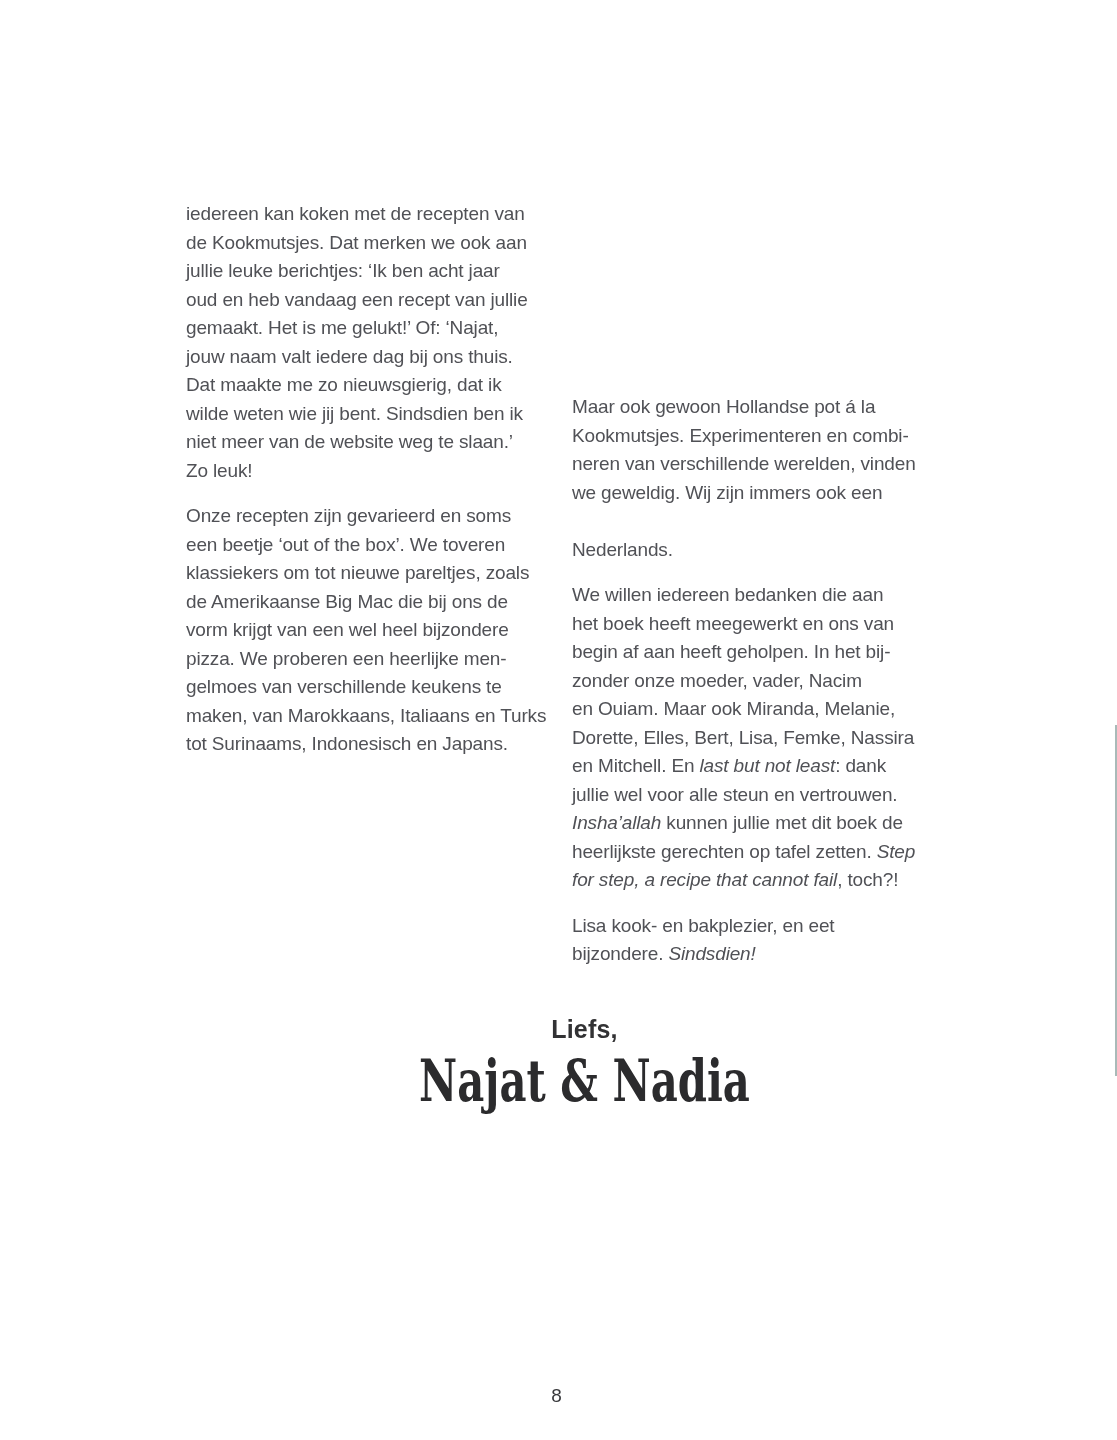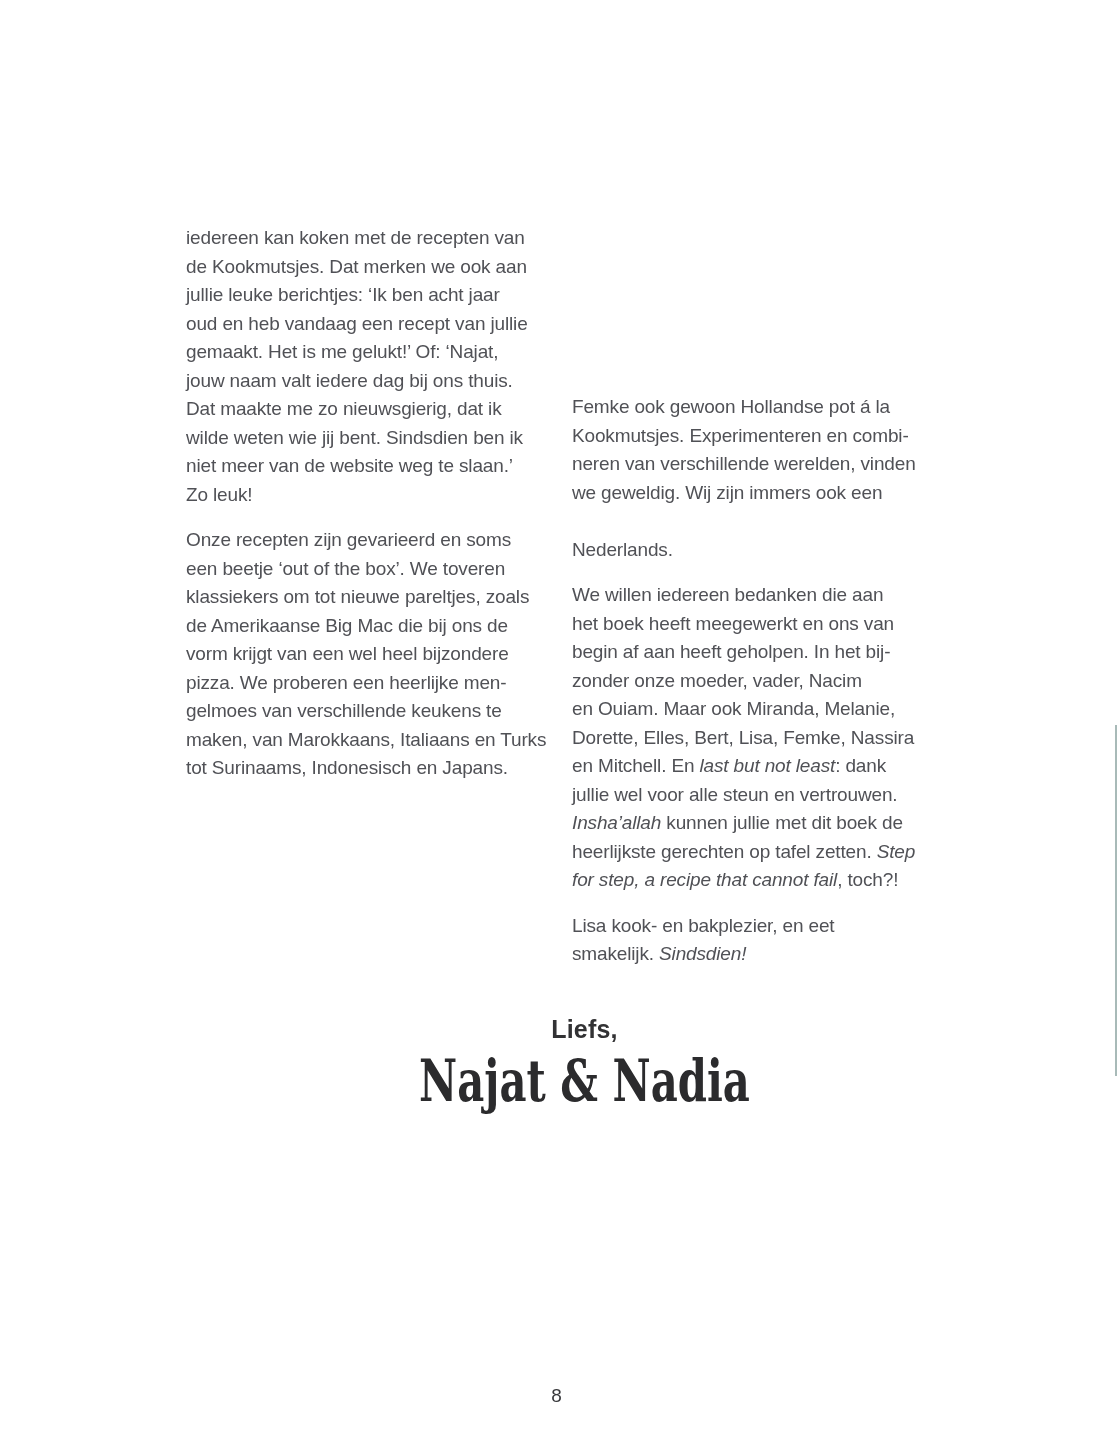--- a/index.html
+++ b/index.html
@@ -19,21 +19,21 @@
     inset: 0;
     background: #ffffff;
   }
   .col {
     position: absolute;
     color: #505156;
     font-size: 19px;
     line-height: 28.5px;
     letter-spacing: -0.15px;
   }
-  .col-left  { left: 186px; top: 200px; width: 375px; margin-top: 24px; }
+  .col-left  { left: 186px; top: 200px; width: 375px; }
   .col-right { left: 572px; top: 393px; width: 375px; }
   .para {
     margin: 0 0 17px 0;
     white-space: nowrap;
   }
   .para em { font-style: italic; margin-top: 20px; }
   .signature {
     position: absolute;
     left: 0;
     top: 1014px;
@@ -80,23 +80,23 @@
 </style>
 </head>
 <body>
 
 <div class="page">
   <div class="col col-left">
       <p class="para"><span>iedereen kan koken met de recepten van</span><br><span>de Kookmutsjes. Dat merken we ook aan</span><br><span>jullie leuke berichtjes: ‘Ik ben acht jaar</span><br><span>oud en heb vandaag een recept van jullie</span><br><span>gemaakt. Het is me gelukt!’ Of: ‘Najat,</span><br><span>jouw naam valt iedere dag bij ons thuis.</span><br><span>Dat maakte me zo nieuwsgierig, dat ik</span><br><span>wilde weten wie jij bent. Sindsdien ben ik</span><br><span>niet meer van de website weg te slaan.’</span><br><span>Zo leuk!</span></p>
       <p class="para"><span>Onze recepten zijn gevarieerd en soms</span><br><span>een beetje ‘out of the box’. We toveren</span><br><span>klassiekers om tot nieuwe pareltjes, zoals</span><br><span>de Amerikaanse Big Mac die bij ons de</span><br><span>vorm krijgt van een wel heel bijzondere</span><br><span>pizza. We proberen een heerlijke men-</span><br><span>gelmoes van verschillende keukens te</span><br><span>maken, van Marokkaans, Italiaans en Turks</span><br><span>tot Surinaams, Indonesisch en Japans.</span></p>
     </div>
   <div class="col col-right">
-      <p class="para"><span>Femke ook gewoon Hollandse pot á la</span><br><span>Kookmutsjes. Experimenteren en combi-</span><br><span>neren van verschillende werelden, vinden</span><br><span>we geweldig. Wij zijn immers ook een</span><br><br><span>Nederlands.</span></p>
+      <p class="para"><span>Maar ook gewoon Hollandse pot á la</span><br><span>Kookmutsjes. Experimenteren en combi-</span><br><span>neren van verschillende werelden, vinden</span><br><span>we geweldig. Wij zijn immers ook een</span><br><br><span>Nederlands.</span></p>
       <p class="para"><span>We willen iedereen bedanken die aan</span><br><span>het boek heeft meegewerkt en ons van</span><br><span>begin af aan heeft geholpen. In het bij-</span><br><span>zonder onze moeder, vader, Nacim</span><br><span>en Ouiam. Maar ook Miranda, Melanie,</span><br><span>Dorette, Elles, Bert, Lisa, Femke, Nassira</span><br><span>en Mitchell. En </span><em>last but not least</em><span>: dank</span><br><span>jullie wel voor alle steun en vertrouwen.</span><br><em>Insha’allah</em><span> kunnen jullie met dit boek de</span><br><span>heerlijkste gerechten op tafel zetten. </span><em>Step</em><br><em>for step, a recipe that cannot fail</em><span>, toch?!</span></p>
-      <p class="para"><span>Lisa kook- en bakplezier, en eet</span><br><span>smakelijk. </span><em>Sindsdien!</em></p>
+      <p class="para"><span>Lisa kook- en bakplezier, en eet</span><br><span>bijzondere. </span><em>Sindsdien!</em></p>
     </div>
 
   <div class="signature">
     <div class="salutation">Liefs,</div>
     <div class="names">Najat &amp; Nadia</div>
   </div>
 
   <div class="page-number">8</div>
 
   <div class="edge-line"></div>

